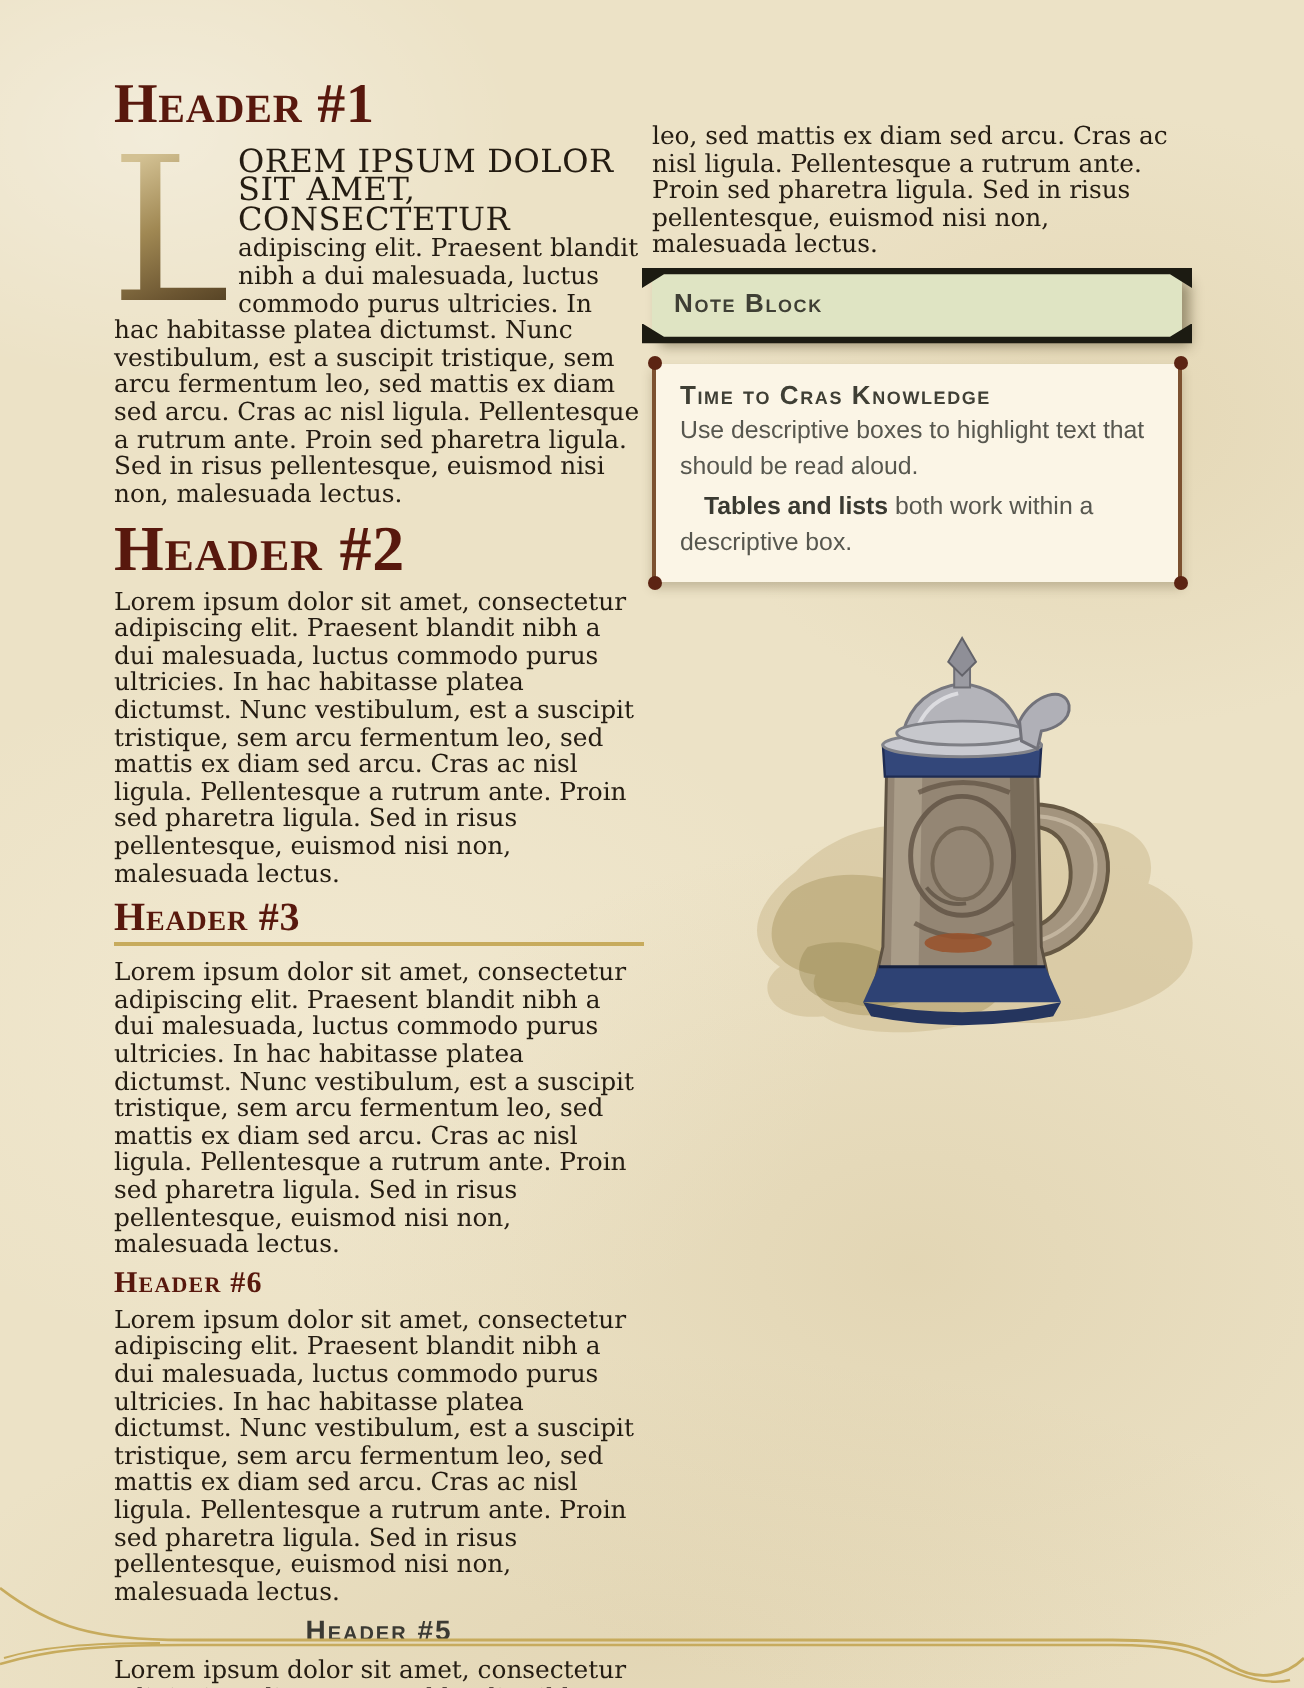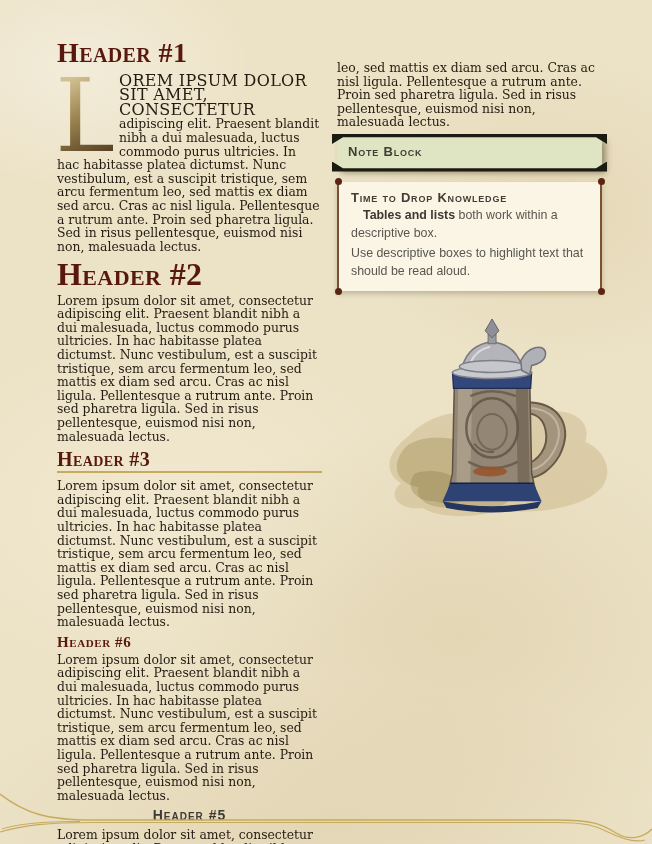--- a/index.html
+++ b/index.html
@@ -11,21 +11,21 @@
       radial-gradient(ellipse 260px 180px at 12% 8%, rgba(255,255,255,.35), transparent 70%),
       radial-gradient(ellipse 300px 220px at 85% 25%, rgba(214,196,152,.35), transparent 70%),
       radial-gradient(ellipse 420px 300px at 70% 75%, rgba(205,186,140,.30), transparent 72%),
       radial-gradient(ellipse 380px 260px at 25% 60%, rgba(248,241,222,.40), transparent 70%),
       radial-gradient(ellipse 500px 200px at 50% 98%, rgba(200,180,132,.25), transparent 75%);
     font-family:"DejaVu Serif", serif;
     color:#241c12;
   }
   .col{position:absolute;width:265px;}
   .col-left{left:57px;top:40px;}
-  .col-right{left:337px;top:61px;}
+  .col-right{left:326px;top:61px;}
   p.body{
     font-size:12.4px;line-height:13.6px;margin:0 0 6px 0;
     text-align:left;color:#241c12;
   }
   h1,h2,h3,h4{
     font-family:"Liberation Serif", serif;
     font-variant:small-caps;color:#58180D;
     margin:0;font-weight:700;letter-spacing:.4px;
   }
   h1{font-size:28px;line-height:.95;margin-bottom:7px;}
@@ -112,23 +112,23 @@
         <div class="note-title">Note Block</div>
       </div>
       <div class="note-bar bottom"></div>
     </div>
 
     <div class="descriptive">
       <span class="dot tl"></span>
       <span class="dot tr"></span>
       <span class="dot bl"></span>
       <span class="dot br"></span>
-      <div class="desc-title">Time to Drop Knowledge</div>
+      <div class="desc-title">Time to Cras Knowledge</div>
+      <p class="desc-text">Use descriptive boxes to highlight text that should be read aloud.</p>
       <p class="desc-text indent"><b>Tables and lists</b><span> both work within a descriptive box.</span></p>
-      <p class="desc-text">Use descriptive boxes to highlight text that should be read aloud.</p>
     </div>
 
     <figure class="stein">
       <svg width="238" height="202" viewBox="0 0 240 204" xmlns="http://www.w3.org/2000/svg">
 
         <path d="M30,120 C10,135 2,155 22,168 C8,178 18,196 44,193 C60,204 100,203 122,195 C160,200 205,192 222,175 C238,160 230,135 208,126 C215,105 195,92 168,96 C150,88 120,88 102,98 C70,92 45,104 30,120 Z" fill="#c8b485" opacity="0.45"></path>
         <path d="M28,130 C12,146 14,168 40,172 C34,186 58,198 84,190 C104,198 126,193 132,184 C122,168 118,150 108,138 C84,120 48,116 28,130 Z" fill="#a38e55" opacity="0.40"></path>
         <path d="M36,158 C26,170 34,186 56,186 C74,192 92,186 92,176 C84,164 62,150 36,158 Z" fill="#8c7f48" opacity="0.35"></path>
 
         <path d="M148,86 C184,86 196,112 182,140 C174,154 162,162 150,163 L147,149 C160,146 172,132 168,114 C165,100 156,97 146,97 Z" fill="#a3947e" stroke="#675944" stroke-width="2"></path>

